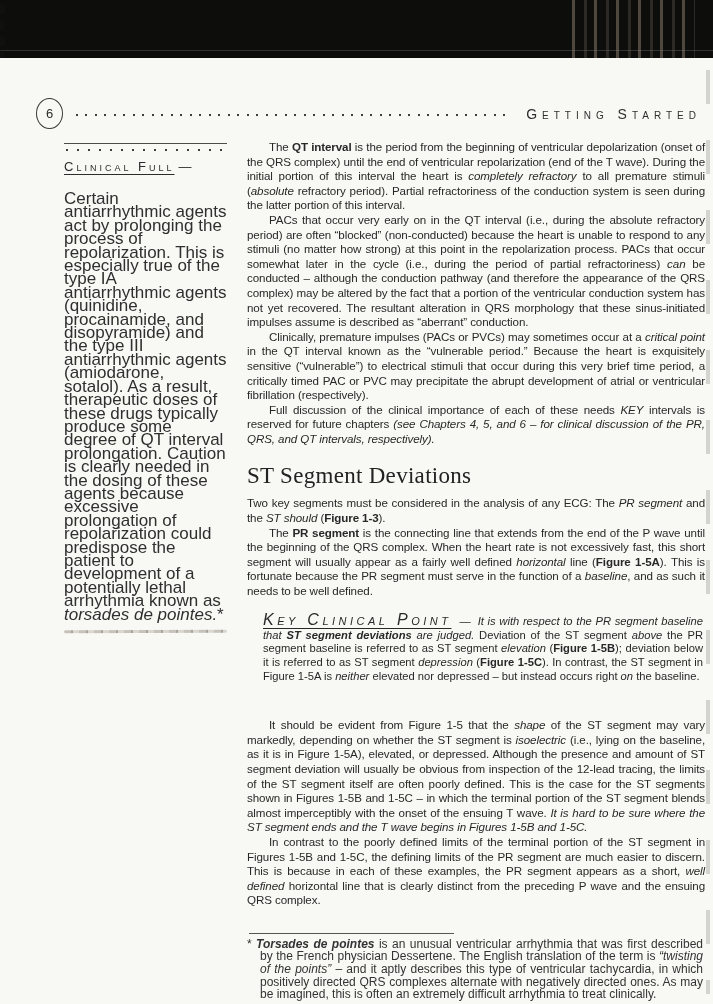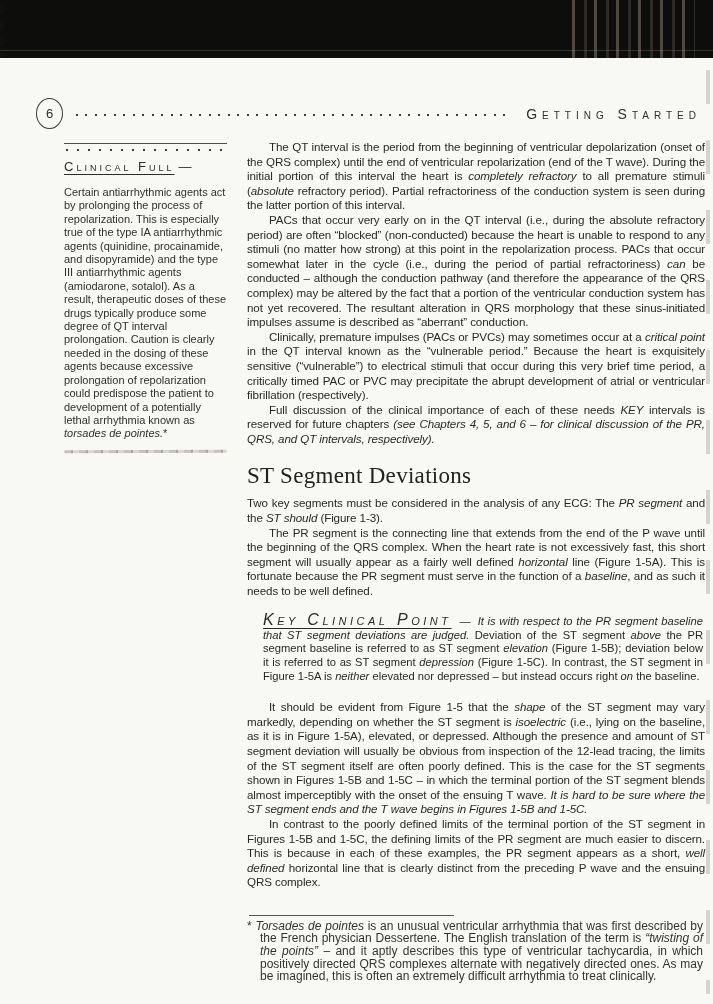--- a/index.html
+++ b/index.html
@@ -46,41 +46,41 @@
   
   .content { position:absolute; top:140px; left:36px; width:669px; display:flex; align-items:flex-start; }
 
   .sidebar { flex:0 0 auto; width:163px; margin-left:28px; }
   .sidebar-rule { border-top:1.5px solid #4c4c4c; margin:3px 0 5px; }
   .sidebar-dots { height:2px; margin:0 4px 8px 2px;
     background:repeating-linear-gradient(90deg, #3d3d3d 0 1.6px, transparent 1.6px 11px); }
   .sidebar-heading { font-variant:small-caps; letter-spacing:3px; font-size:13px; color:#2c2c2c; margin-bottom:3px; }
   .sidebar-heading .u-head { text-decoration:underline; text-underline-offset:3px; text-decoration-thickness:1px; }
   .sidebar-heading .head-dash { margin-left:4px; }
-  .sidebar-note { margin:12px 0 0; font-size:11px; line-height:13.4px; color:#2f2f2f; }
+  .sidebar-note { margin:18px 0 0; font-size:17px; line-height:13.4px; color:#2f2f2f; }
   .sidebar-squiggle { margin-top:9px; height:3px; border-radius:2px; transform:rotate(-.25deg); opacity:.75;
     background:repeating-linear-gradient(90deg, #b6b1a8 0 7px, #8e897f 7px 9px, #d0cbc2 9px 15px); }
 
   .main { flex:0 0 auto; width:458px; margin-left:20px; }
   .para { margin:0; font-size:11.6px; line-height:14.6px; letter-spacing:-.1px; text-align:justify; color:#282828; }
   .para.indent { text-indent:22px; }
   .section-title { font-family:"Liberation Serif", serif; font-weight:400; font-size:23px; letter-spacing:.3px; color:#222; margin:17px 0 7px; }
 
   .key-block { margin:14px 2px 0 16px; font-size:11.2px; line-height:13.9px; text-align:justify; color:#282828; }
   .key-heading { font-style:italic; font-variant:small-caps; letter-spacing:3.5px; font-size:16px;
     text-decoration:underline; text-underline-offset:3px; text-decoration-thickness:1px; }
   .key-dash { font-style:italic; margin:0 7px 0 8px; }
 
-  .after-key { margin-top:16px; }
+  .after-key { margin-top:34px; }
 
   .footnote-rule { width:205px; border-top:1.2px solid #555; margin:25px 0 4px 2px; }
   .footnote { margin:0 2px 0 0; font-size:12px; line-height:12.6px; text-align:justify; color:#333;
     padding-left:13px; text-indent:-13px; }
 
-  .st-b { font-weight:400; }
+  .st-b { font-weight:700; }
   .st-i { font-style:italic; }
 </style>
 </head>
 <body>
 
 <div class="page">
 
   <div class="scan-band">
     <div class="band-streaks"></div>
     <div class="band-bumps"></div>

